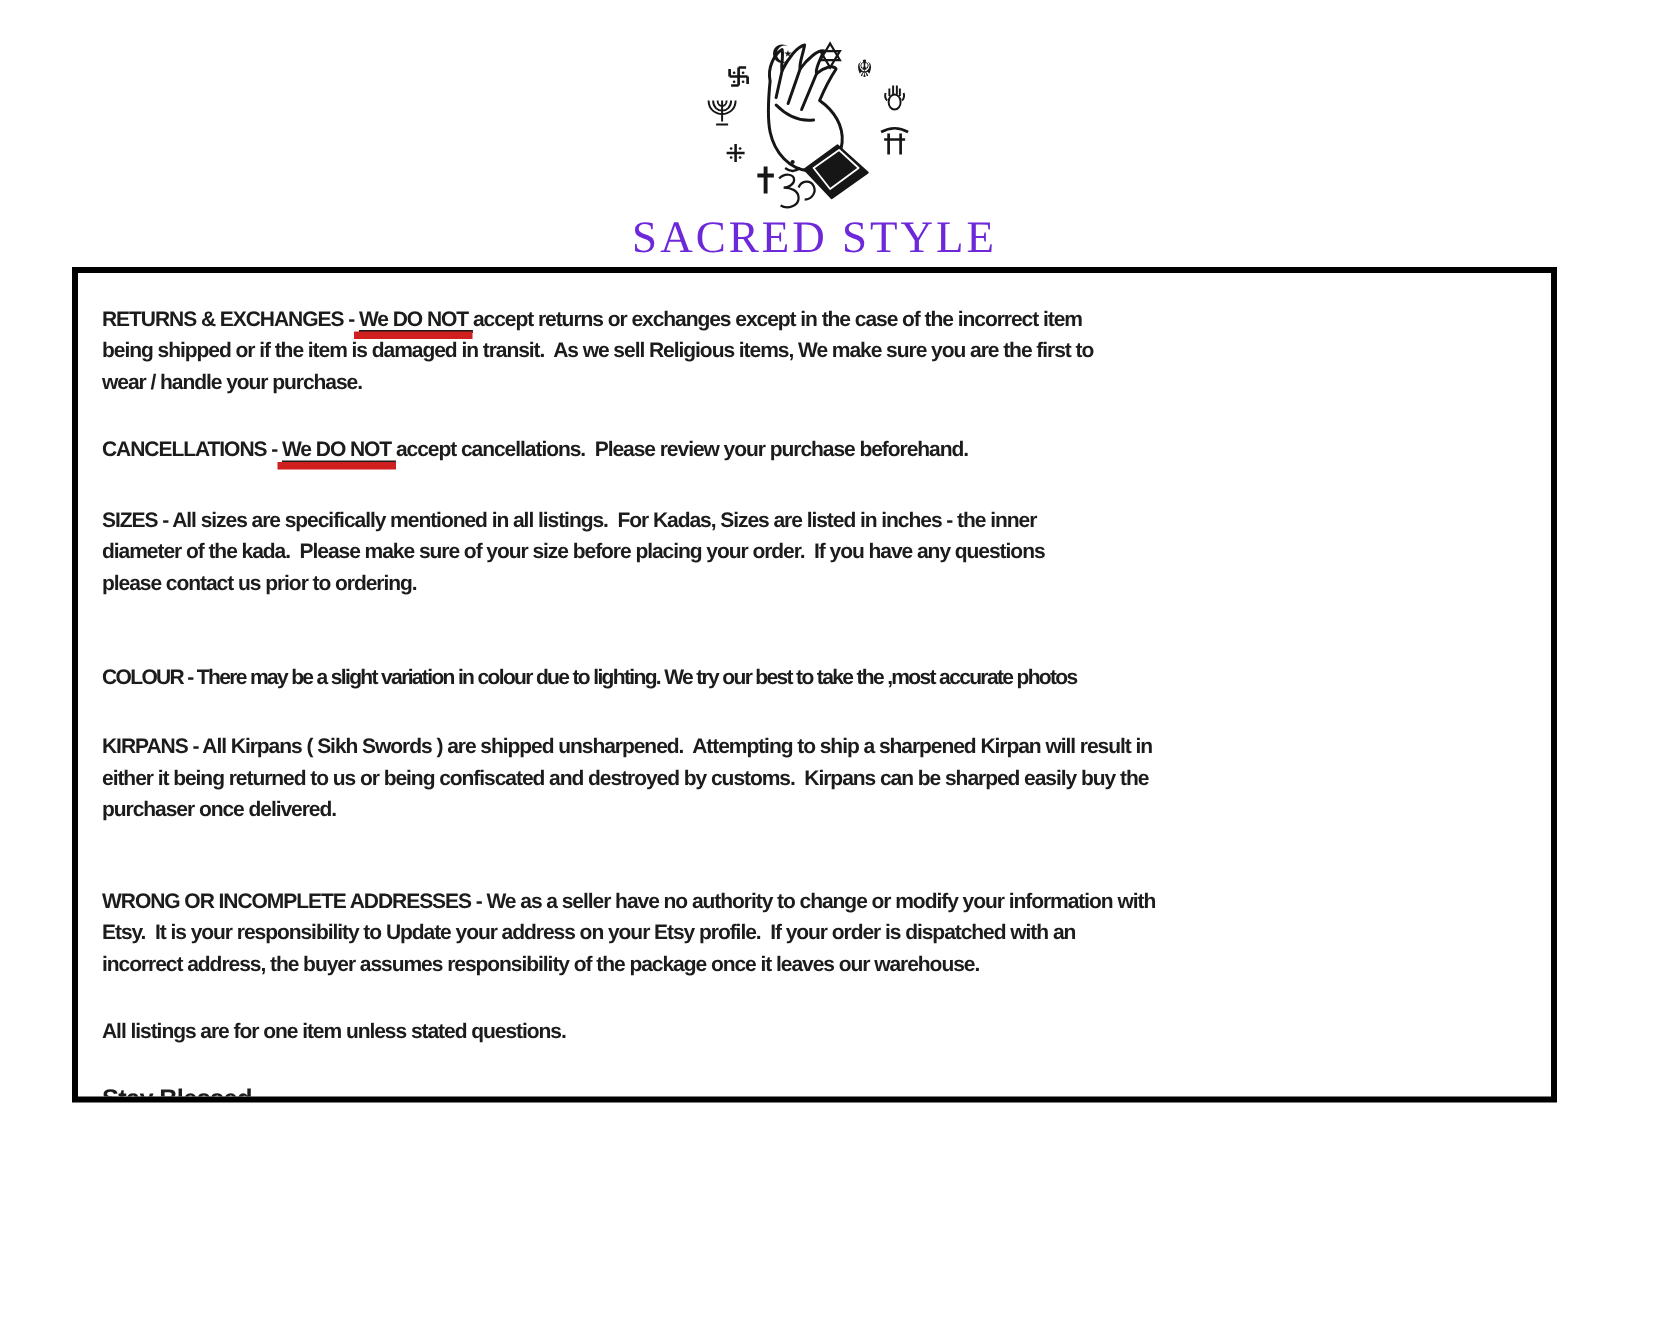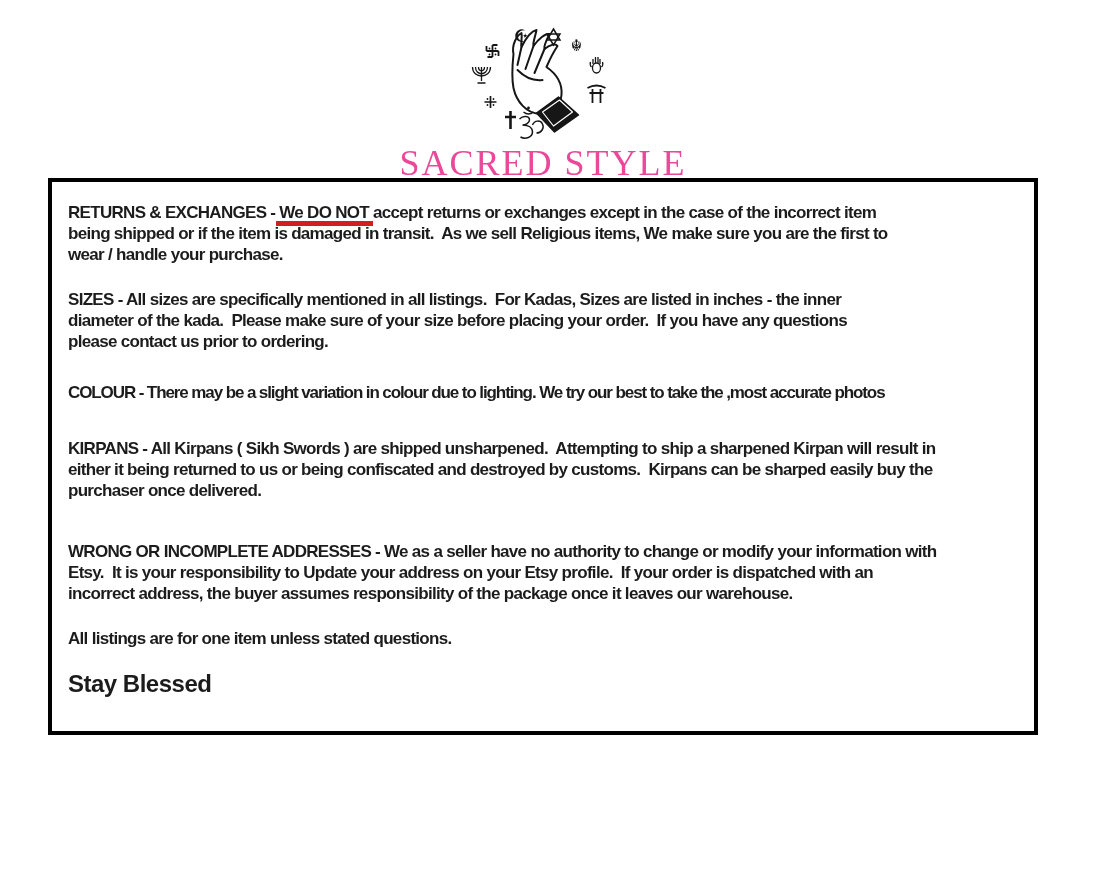--- a/index.html
+++ b/index.html
@@ -17,54 +17,54 @@
   .logo-wrap {
     position:absolute;
     left:543px; top:18px;
     transform:translateX(-50%);
     display:flex; flex-direction:column; align-items:center;
   }
   .logo-mark { display:block; }
   .brand-name {
     margin-top:2px;
     font-family:"Liberation Serif","DejaVu Serif",serif;
-    font-size:36px;
+    font-size:30px;
     letter-spacing:2px;
-    color:#ec4899;
+    color:#6d28d9;
     white-space:pre;
   }
 
   
   .policy-box {
     position:absolute;
     left:48px; top:178px;
     width:990px; height:557px;
     border:4px solid #000000;
     padding:20px 10px 0 16px;
     overflow:hidden;
     background:#ffffff;
   }
   .para {
     font-weight:700;
-    font-size:17px;
+    font-size:14px;
     line-height:21px;
     letter-spacing:-0.7px;
     white-space:pre;
     color:#1c1c1c;
   }
   .mb-returns   { margin-bottom:24px; }
   .mb-cancel    { margin-bottom:26px; }
-  .mb-sizes     { margin-bottom:30px; }
-  .mb-colour    { margin-bottom:35px; }
+  .mb-sizes     { margin-bottom:42px; }
+  .mb-colour    { margin-bottom:25px; }
   .mb-kirpans   { }
   .mb-address   { margin-bottom:24px;margin-top:40px; }
   .mb-single    { margin-bottom:22px; }
   .squeeze { letter-spacing:-1.1px; }
   .signoff {
-    font-size:24px;
+    font-size:17px;
     line-height:26px;
     letter-spacing:-0.5px;
   }
   .emph {
     display:inline-block;
     position:relative;
     text-decoration:underline;
     text-decoration-thickness:2px;
     text-underline-offset:3px;
   }
@@ -152,20 +152,21 @@
     </svg>
     <div class="brand-name">SACRED STYLE</div>
   </div>
 
   <div class="policy-box">
 
     <p class="para mb-returns"><span>RETURNS &amp; EXCHANGES - </span><span class="emph">We DO NOT </span><span>accept returns or exchanges except in the case of the incorrect item
 being shipped or if the item is damaged in transit.  As we sell Religious items, We make sure you are the first to
 wear / handle your purchase.</span></p>
 
+    <p class="para mb-cancel"><span>CANCELLATIONS - </span><span class="emph">We DO NOT </span><span>accept cancellations.  Please review your purchase beforehand.</span></p>
 
     <p class="para mb-sizes">SIZES - All sizes are specifically mentioned in all listings.  For Kadas, Sizes are listed in inches - the inner
 diameter of the kada.  Please make sure of your size before placing your order.  If you have any questions
 please contact us prior to ordering.</p>
 
     <p class="para mb-colour squeeze">COLOUR - There may be a slight variation in colour due to lighting. We try our best to take the ,most accurate photos</p>
 
     <p class="para mb-kirpans">KIRPANS - All Kirpans ( Sikh Swords ) are shipped unsharpened.  Attempting to ship a sharpened Kirpan will result in
 either it being returned to us or being confiscated and destroyed by customs.  Kirpans can be sharped easily buy the
 purchaser once delivered.</p>

